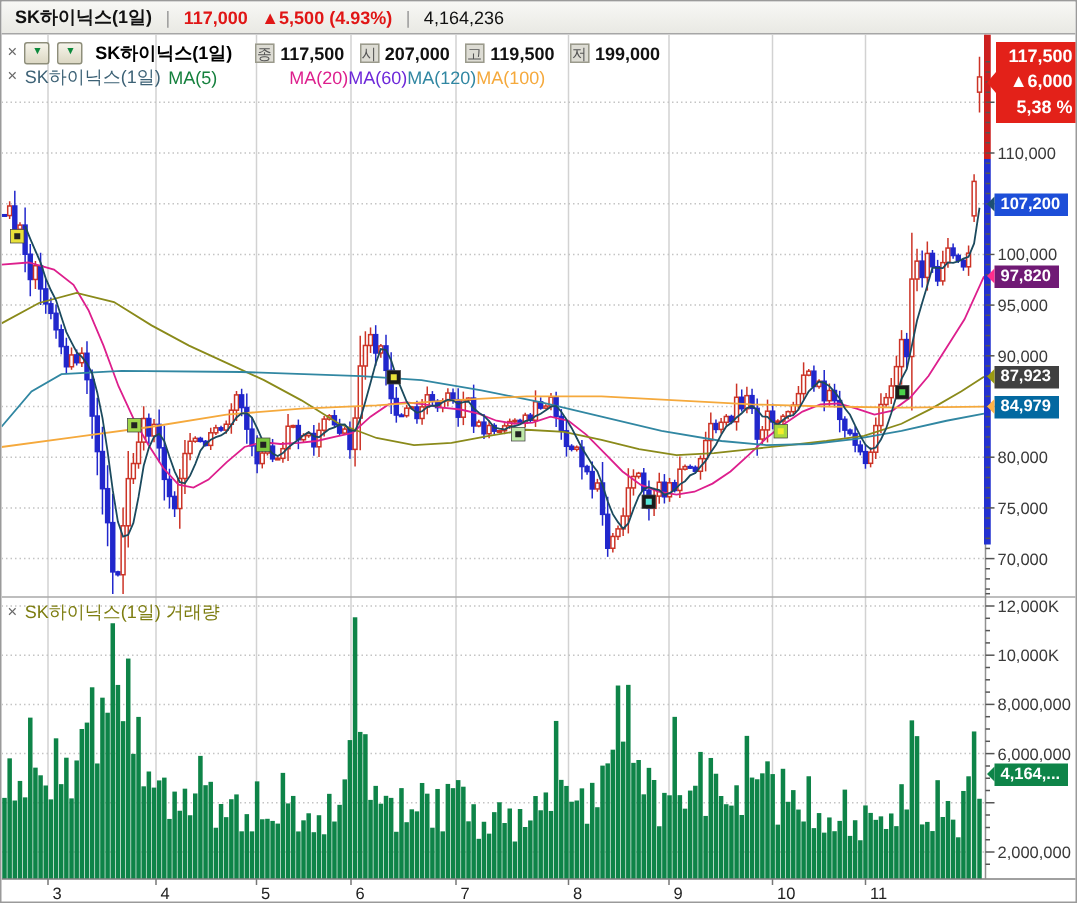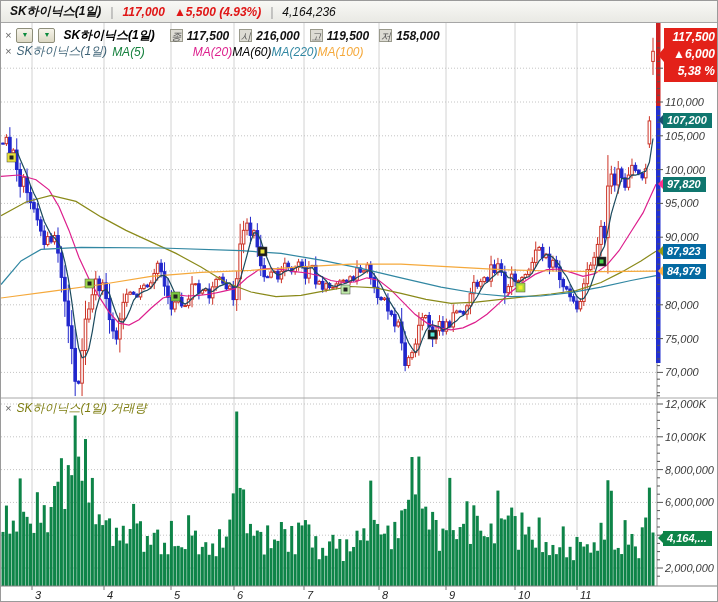--- a/index.html
+++ b/index.html
@@ -1,17 +1,17 @@
 <!DOCTYPE html>
 <html><head>
 <meta charset="utf-8">
 <style>
   html,body{margin:0;padding:0;background:#d8d8d8;}
   .screen{position:relative;width:718px;height:602px;background:#ffffff;border:1px solid #9a9a9a;
-    box-sizing:border-box;font-family:"Liberation Sans",sans-serif;overflow:hidden;font-style:italic;}
+    box-sizing:border-box;font-family:"Liberation Sans",sans-serif;overflow:hidden;}
   
   .topbar{position:absolute;left:0;top:0;width:100%;height:22px;box-sizing:border-box;
     background:linear-gradient(#f8f8f5,#e9e9e4);border-bottom:1px solid #a6a6a6;
     display:flex;align-items:center;gap:9px;padding:0 9px;font-size:12px;color:#111;}
   .topbar .name{font-weight:bold;}
   .topbar .sep{color:#999;}
   .topbar .price{color:#e01616;font-weight:bold;}
   .topbar .vol{color:#111;text-align:right;}
   
   .row2{position:absolute;left:4px;top:27px;height:15px;display:flex;align-items:center;gap:5px;font-size:12px;}
@@ -793,47 +793,47 @@
 
   <div class="row2">
     <span class="xbtn">×</span>
     <span class="ddbtn">▼</span>
     <span class="ddbtn">▼</span>
     <span class="title">SK하이닉스(1일)</span>
     <span class="ohlc" id="ohlc">
         <span class="badge">종</span>
         <span class="oval">117,500</span>
         <span class="badge">시</span>
-        <span class="oval">216,000</span>
+        <span class="oval">207,000</span>
         <span class="badge">고</span>
         <span class="oval">119,500</span>
         <span class="badge">저</span>
-        <span class="oval">158,000</span>
+        <span class="oval">199,000</span>
       </span>
   </div>
 
   <div class="row3">
     <span class="xbtn">×</span>
     <span class="t">SK하이닉스(1일)</span>
-    <span class="malist" id="malist"><span style="color: #15803d;">MA(5)</span><span style="color: rgb(221, 31, 141); padding-left: 48px;">MA(20)</span><span style="color: #000000; margin-top: 32px;">MA(60)</span><span style="color: rgb(49, 135, 162);">MA(220)</span><span style="color: rgb(245, 169, 60);">MA(100)</span></span>
+    <span class="malist" id="malist"><span style="color: #15803d;">MA(5)</span><span style="color: rgb(221, 31, 141); padding-left: 48px;">MA(20)</span><span style="color: #6d28d9; margin-top: 32px;">MA(60)</span><span style="color: rgb(49, 135, 162);">MA(120)</span><span style="color: rgb(245, 169, 60);">MA(100)</span></span>
   </div>
 
   <div class="vrow">
     <span class="xbtn">×</span>
     <span class="t">SK하이닉스(1일) 거래량</span>
   </div>
 
   <div class="bigco" id="bigco" style="background: rgb(227, 33, 25);">
     <i class="arr"></i>
     <div>117,500</div>
     <div>▲6,000</div>
     <div>5,38 %</div>
   </div>
 
   <div id="callouts">
-      <div class="co" style="background: #0f766e; top: 112px;"><i class="arr" style="border-right-color: rgb(28, 79, 116);"></i>107,200</div>
-      <div class="co" style="background: #0f766e; top: 176px;"><i class="arr" style="border-right-color: rgb(255, 45, 140);"></i>97,820</div>
-      <div class="co" style="background: #0369a1; top: 243px;"><i class="arr" style="border-right-color: rgb(154, 154, 18);"></i>87,923</div>
+      <div class="co" style="background: #1d4ed8; top: 128px;"><i class="arr" style="border-right-color: rgb(28, 79, 116);"></i>107,200</div>
+      <div class="co" style="background: #701a75; top: 176px;"><i class="arr" style="border-right-color: rgb(255, 45, 140);"></i>97,820</div>
+      <div class="co" style="background: #404040; top: 243px;"><i class="arr" style="border-right-color: rgb(154, 154, 18);"></i>87,923</div>
       <div class="co" style="background: #0369a1; top: 263px;"><i class="arr" style="border-right-color: rgb(255, 179, 71);"></i>84,979</div>
-      <div class="co" style="background: rgb(14, 132, 72); top: 530px;"><i class="arr" style="border-right-color: rgb(14, 132, 72);"></i>4,164,...</div>
+      <div class="co" style="background: rgb(14, 132, 72); top: 508px;"><i class="arr" style="border-right-color: rgb(14, 132, 72);"></i>4,164,...</div>
     </div>
 
 </div>
 
 </body></html>

